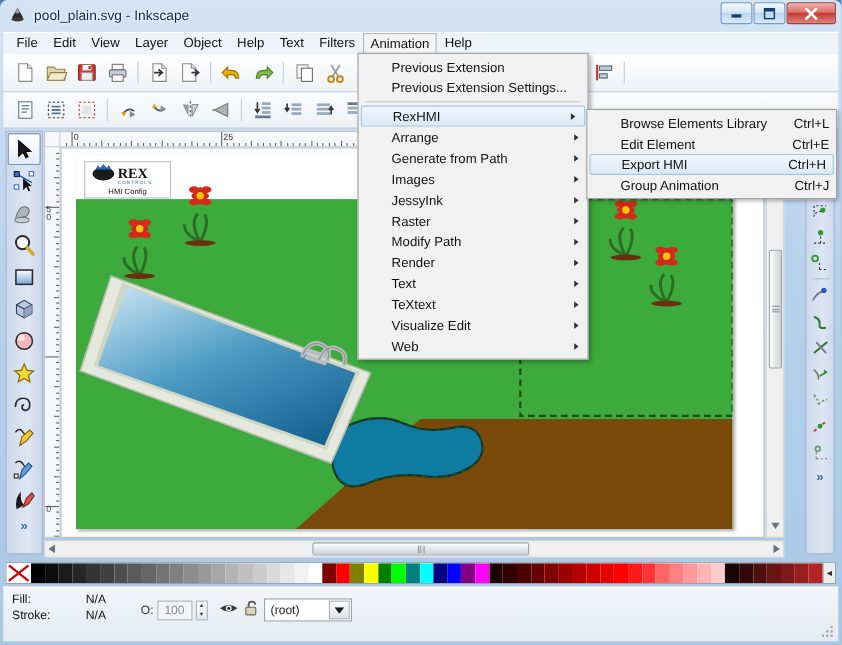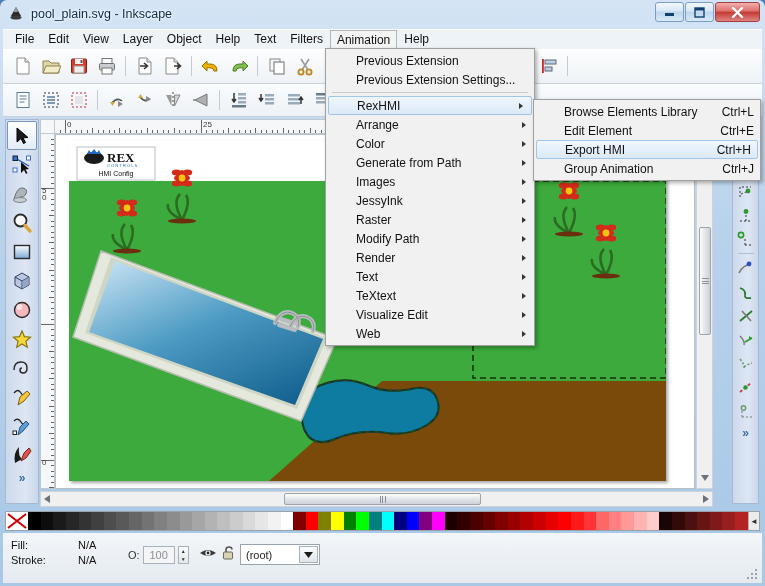--- a/index.html
+++ b/index.html
@@ -1172,24 +1172,20 @@
       <div class="msep"></div>
       <div class="mi hl">
         <span>RexHMI</span>
         <span class="arrow"></span>
       </div>
       <div class="mi">
         <span>Arrange</span>
         <span class="arrow"></span>
       </div>
       <div class="mi">
-        <span>Color</span>
-        <span class="arrow"></span>
-      </div>
-      <div class="mi">
         <span>Generate from Path</span>
         <span class="arrow"></span>
       </div>
       <div class="mi">
         <span>Images</span>
         <span class="arrow"></span>
       </div>
       <div class="mi">
         <span>JessyInk</span>
         <span class="arrow"></span>

